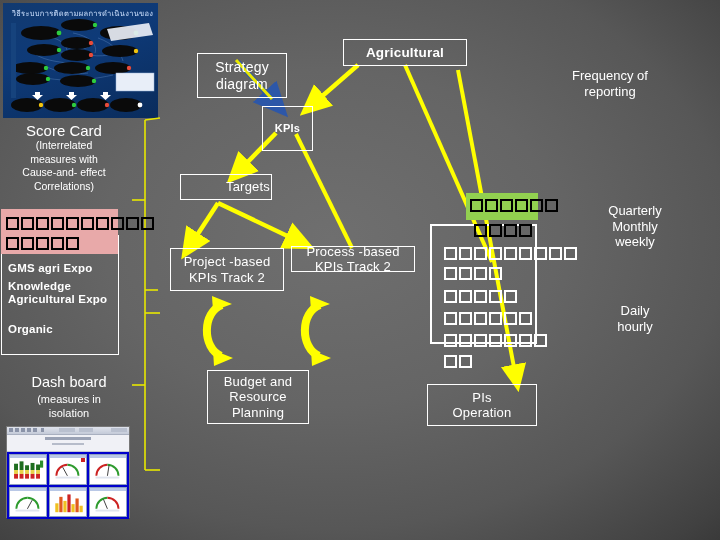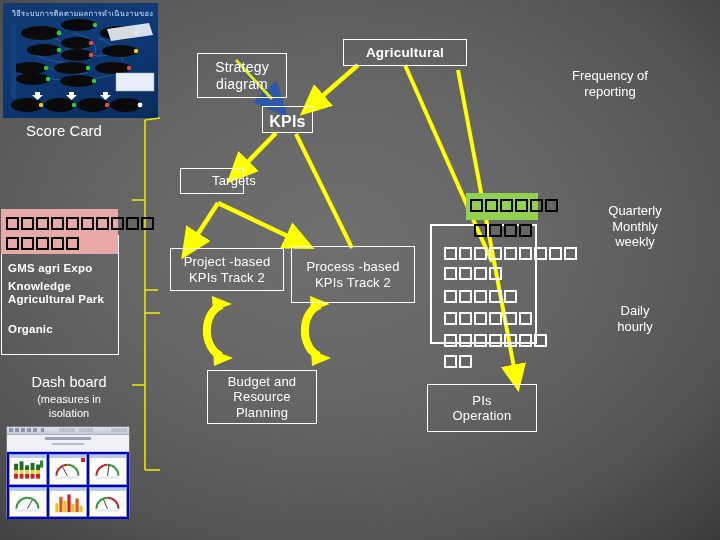--- a/index.html
+++ b/index.html
@@ -161,50 +161,54 @@
 diagram</span>
   </div>
 
   <div class="box" style="left:343px;top:39px;width:124px;height:27px;font-size:13.5px;font-weight:bold;">
     <span>Agricultural</span>
   </div>
 
   <div class="plain" style="left:540px;top:68px;width:140px;font-size:13px;white-space:pre-line;">Frequency of
 reporting</div>
 
-  <div class="box" style="left:262px;top:106px;width:51px;height:27px;font-size:16px;font-weight:bold;align-items:flex-end;">
+  <div class="box" style="left:262px;top:106px;width:51px;height:45px;font-size:11px;font-weight:bold;">
     <span>KPIs</span>
   </div>
 
   <div class="plain" style="left:0px;top:122px;width:128px;font-size:15px;">Score Card</div>
-
-  <div class="box" style="left:180px;top:168px;width:64px;height:26px;font-size:13px;padding-left:44px;">
+  <div class="plain" style="left:0px;top:139px;width:128px;font-size:10.5px;white-space:pre-line;line-height:1.3;">(Interrelated
+measures with
+Cause-and- effect
+Correlations)</div>
+
+  <div class="box" style="left:180px;top:174px;width:92px;height:26px;font-size:13px;padding-left:44px;">
     <span>Targets</span>
   </div>
 
   <div class="box" style="left:1px;top:235px;width:118px;height:120px;display:block;padding:6px 6px 0 6px;font-size:11.5px;text-align:left;">
     <div style="margin-top:20px;font-weight:bold;">GMS agri Expo</div>
     <div style="margin-top:4px;font-weight:bold;">Knowledge</div>
-    <div style="font-weight:bold;">Agricultural Park</div>
+    <div style="font-weight:bold;">Agricultural Expo</div>
     <div style="margin-top:16px;font-weight:bold;">Organic</div>
   </div>
 
   <div style="position:absolute;left:1px;top:209px;width:117px;height:45px;background:#e8a9a9;"></div>
   <div class="tofurow" style="position:absolute;left:6px;top:215px;">
     <span class="tofu"></span><span class="tofu"></span><span class="tofu"></span><span class="tofu"></span><span class="tofu"></span><span class="tofu"></span><span class="tofu"></span><span class="tofu"></span><span class="tofu"></span><span class="tofu"></span>
   </div>
   <div class="tofurow" style="position:absolute;left:6px;top:235px;">
     <span class="tofu"></span><span class="tofu"></span><span class="tofu"></span><span class="tofu"></span><span class="tofu"></span>
   </div>
 
   <div class="box" style="left:154px;top:248px;width:114px;height:43px;font-size:13px;margin-left:16px;">
     <span style="white-space:pre-line;">Project -based
 KPIs  Track 2</span>
   </div>
-  <div class="box" style="left:291px;top:246px;width:124px;height:57px;font-size:13px;">
+  <div class="box" style="left:291px;top:246px;width:124px;height:26px;font-size:13px;">
     <span style="white-space:pre-line;">Process -based
 KPIs  Track 2</span>
   </div>
 
   <div style="position:absolute;left:466px;top:193px;width:72px;height:27px;background:#92d050;"></div>
 
   <div class="box" style="left:430px;top:224px;width:107px;height:120px;border-left:2px solid #fff;border-right:2px solid #fff;border-top:2px solid #fff;border-bottom:2px solid #fff;background:transparent;"></div>
 
   <div class="tofurow" style="position:absolute;left:470px;top:197px;">
     <span class="tofu"></span><span class="tofu"></span><span class="tofu"></span><span class="tofu"></span><span class="tofu"></span><span class="tofu"></span>
@@ -237,27 +241,27 @@
 weekly</div>
 
   <div class="plain" style="left:575px;top:303px;width:120px;font-size:13px;white-space:pre-line;">Daily
 hourly</div>
 
 
   <div class="plain" style="left:2px;top:374px;width:134px;font-size:14.5px;">Dash board</div>
   <div class="plain" style="left:2px;top:392px;width:134px;font-size:11px;white-space:pre-line;line-height:1.3;">(measures in
 isolation</div>
 
-  <div class="box" style="left:207px;top:370px;width:110px;height:54px;font-size:13px;">
+  <div class="box" style="left:207px;top:370px;width:102px;height:54px;font-size:13px;">
     <span style="white-space:pre-line;">Budget and
 Resource
 Planning</span>
   </div>
 
-  <div class="box" style="left:427px;top:384px;width:110px;height:48px;font-size:13px;">
+  <div class="box" style="left:427px;top:384px;width:110px;height:42px;font-size:13px;">
     <span style="white-space:pre-line;">PIs
 Operation</span>
   </div>
 
   <div class="thumb" style="left:6px;top:426px;width:124px;height:92px;background:#e8eaf0;border:1px solid #777;">
     <div style="position:absolute;left:0;top:0;width:100%;height:7px;background:linear-gradient(#dfe3ec,#c4cad8);border-bottom:1px solid #a9b0c0;">
       <span style="position:absolute;left:2px;top:1px;width:4px;height:4px;background:#8a93a8;display:block;"></span>
       <span style="position:absolute;left:8px;top:1px;width:4px;height:4px;background:#8a93a8;display:block;"></span>
       <span style="position:absolute;left:14px;top:1px;width:4px;height:4px;background:#8a93a8;display:block;"></span>
       <span style="position:absolute;left:20px;top:1px;width:4px;height:4px;background:#8a93a8;display:block;"></span>

